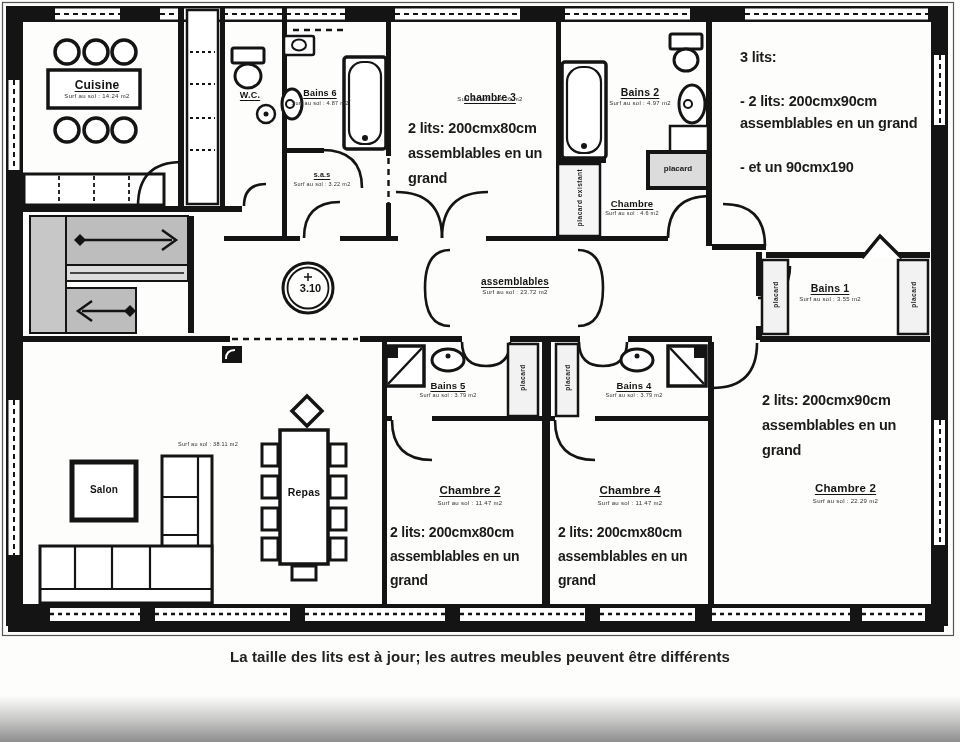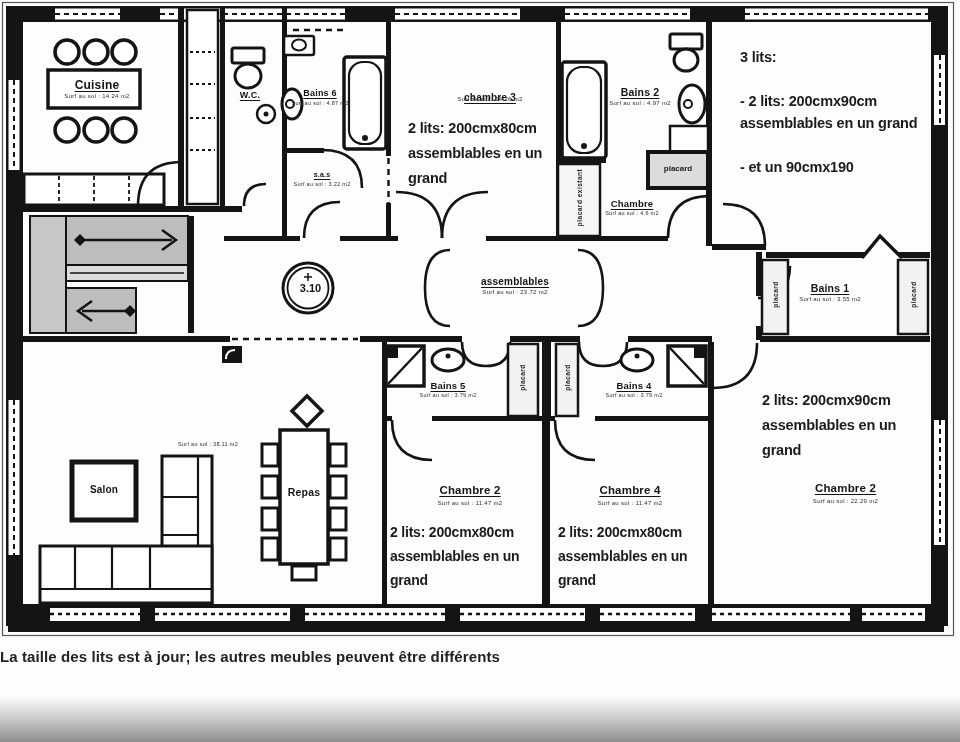--- a/index.html
+++ b/index.html
@@ -9,21 +9,21 @@
   .lbl{position:absolute;z-index:5;}
   .rname{font-weight:700;text-decoration:underline;text-underline-offset:2px;
          text-align:center;color:#141414;letter-spacing:.2px;}
   .rarea{font-size:6px;line-height:7px;color:#2f2f2f;text-align:center;letter-spacing:.3px;}
   .note{font-size:14.5px;font-weight:700;color:#1b1b1b;line-height:1.72;
         white-space:pre-line;letter-spacing:-0.2px;}
   .note-sm{font-size:14px;}
   .vtext{font-size:6.5px;font-weight:700;color:#222;text-align:center;
          transform:rotate(-90deg);letter-spacing:.5px;}
   .placard-box-lbl{font-size:8px;font-weight:700;text-align:center;color:#1b1b1b;}
-  .caption{font-size:15px;font-weight:700;text-align:left;color:#222;letter-spacing:.1px;}
+  .caption{font-size:15px;font-weight:700;text-align:center;color:#222;letter-spacing:.1px;}
   .level{font-size:11px;font-weight:700;text-align:center;}
   .scan-bottom{position:absolute;left:0;right:0;bottom:0;height:46px;z-index:8;
       background:linear-gradient(180deg,rgba(140,140,140,0) 0%,rgba(125,125,125,.45) 55%,#8d8d8d 100%);}
 </style>
 </head>
 <body>
 
 <div class="stage">
 
 <svg width="960" height="640" viewBox="0 0 960 640">

